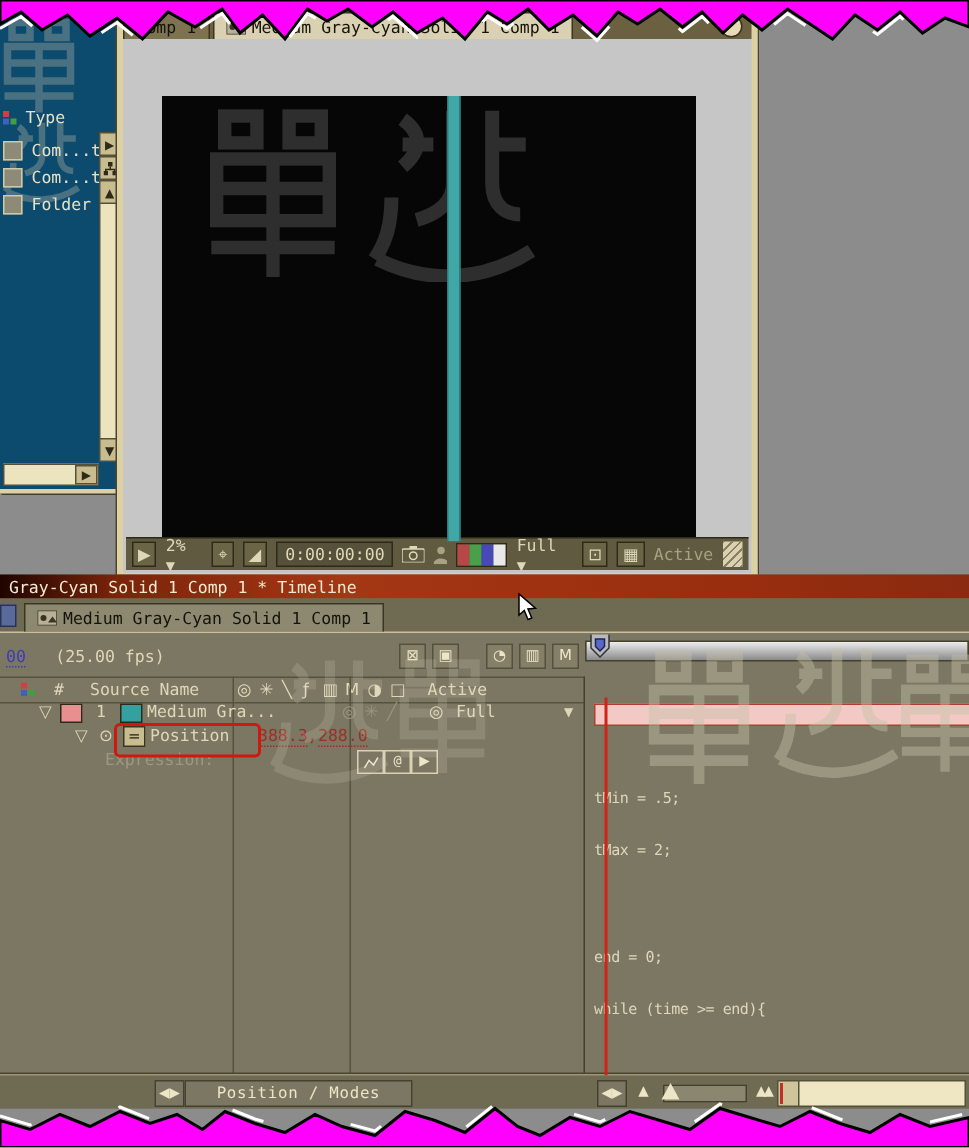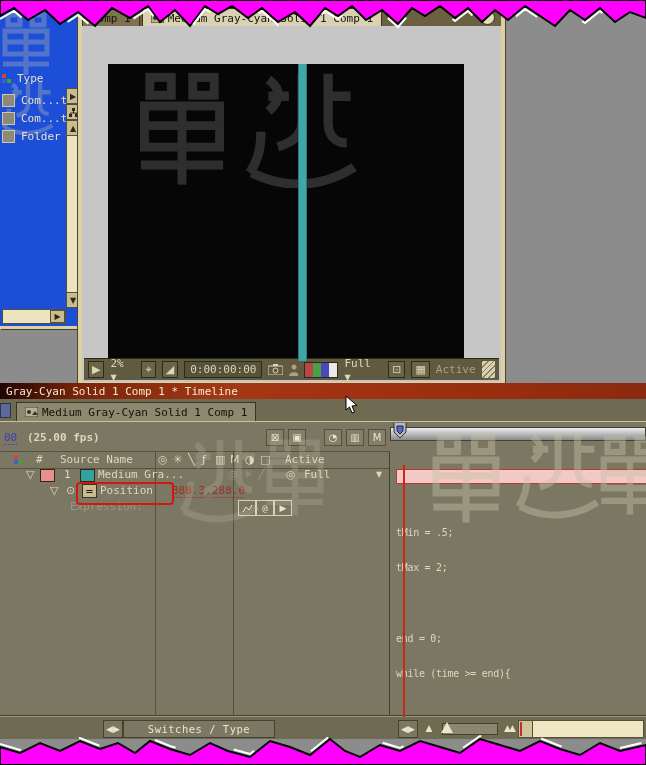--- a/index.html
+++ b/index.html
@@ -1,20 +1,20 @@
 <!DOCTYPE html>
 <html><head>
 <meta charset="utf-8">
 <style>
   html,body{margin:0;padding:0;}
   .stage{position:relative;width:646px;height:765px;background:#8c8c8c;overflow:hidden;
     font-family:"DejaVu Sans Mono","Liberation Mono",monospace;font-size:11px;color:#ddd8ba;}
   .ico{font-family:"DejaVu Sans",sans-serif;font-style:normal;}
   
-  .proj{position:absolute;left:0;top:6;width:80px;height:326px;background:#1d4ed8;
+  .proj{position:absolute;left:0;top:6;width:80px;height:326px;background:#0c4a6e;
     border-right:5px solid #dcd1a4;border-bottom:3px solid #dcd1a4;box-shadow:1px 1px 0 #443f2c;}
   .proj .hdr{position:absolute;left:2px;top:72px;display:flex;gap:5px;align-items:center;color:#e7e2c6;}
   .proj .prow{position:absolute;left:2px;display:flex;gap:6px;align-items:flex-start;color:#e7e2c6;}
   .prow .thumb{width:11px;height:11px;border:1px solid #cfc9a8;background:#8d8a77;}
   .pp-strip{position:absolute;right:0px;top:88px;bottom:18px;width:14px;display:flex;flex-direction:column;}
   .pp-btn{height:14px;background:#c9bd90;border:1px solid #55503a;color:#2e2a18;font-size:8px;
     display:flex;align-items:center;justify-content:center;}
   .pp-track{flex:1;background:#ece3bf;border:1px solid #55503a;border-top:none;border-bottom:none;}
   .pp-hscroll{position:absolute;left:2px;right:14px;bottom:2px;height:13px;background:#ece3bf;
     border:1px solid #55503a;display:flex;justify-content:flex-end;align-items:center;}
@@ -48,21 +48,21 @@
   .tl-title{position:absolute;left:0;top:0;right:0;height:16px;color:#f2ead2;font-size:11px;
     display:flex;align-items:center;padding-left:6px;
     background:linear-gradient(90deg,#200400 0%,#7a240a 12%,#a43714 35%,#992e0e 75%,#8a2a10 100%);}
   .tl-tabs{position:absolute;left:0;top:16px;right:0;height:22px;background:#6f6b53;border-bottom:1px solid #cbc29c;}
   .tl-tab{position:absolute;left:16px;top:3px;height:18px;padding:0 8px;display:flex;align-items:center;gap:4px;
     background:#8d8970;border:1px solid #3a3624;border-bottom:none;color:#14120a;font-size:11px;white-space:nowrap;}
   .tl-winicon{position:absolute;left:0;top:4px;width:9px;height:13px;background:#5a6a9a;border:1px solid #2c3350;}
   .tl-hdr{position:absolute;left:0;top:40px;width:390px;height:28px;}
   .tl-time{position:absolute;left:4px;top:8px;}
   .tl-time .tv{color:#3c3cb4;border-bottom:1px dotted #3c3cb4;}
-  .tl-time .fps{color:#ded8b8;margin-left:3px;font-weight:bold;}
+  .tl-time .fps{color:#ded8b8;margin-left:13px;}
   .tl-hdr-icons{position:absolute;right:4px;top:6px;display:flex;gap:4px;}
   .hbtn{min-width:16px;height:15px;border:1px solid #55503a;background:#837f68;color:#ece5c6;
     display:flex;align-items:center;justify-content:center;font-size:10px;}
   .hgap{width:10px;border:none;background:none;}
   .tl-cols{position:absolute;left:0;top:68px;width:390px;height:16px;border-top:1px solid #55523e;
     border-bottom:1px solid #55523e;color:#ded8b8;}
   .tl-cols span{position:absolute;top:1px;}
   .tl-row{position:absolute;left:0;width:390px;height:16px;color:#ded8b8;}
   .tl-row span{position:absolute;top:1px;}
   .colorbox{position:absolute;width:13px;height:11px;top:2px;border:1px solid #2e2a18;}
@@ -363,21 +363,21 @@
         
         
         
         
         
       </div>
     </div>
 
     <div class="tl-bottom">
       <div class="bb-btn ico" style="left:103px;width:18px">◀▶</div>
-      <div class="bb-btn bb-label" style="left:123px;width:150px">Switches / Type</div>
+      <div class="bb-btn bb-label" style="left:123px;width:150px">Position / Modes</div>
       <div class="bb-btn ico" style="left:398px;width:18px">◀▶</div>
       <div class="bb-btn ico" style="left:419px;width:20px;border:none;background:none">▲</div>
       <div class="bb-slider">
         <div class="bb-thumb"></div>
       </div>
       <div class="bb-btn ico" style="left:498px;width:22px;border:none;background:none;letter-spacing:-2px">▲▲</div>
       <div class="bb-smallthumb">
           <i></i>
         </div>
       <div class="bb-track"></div>

